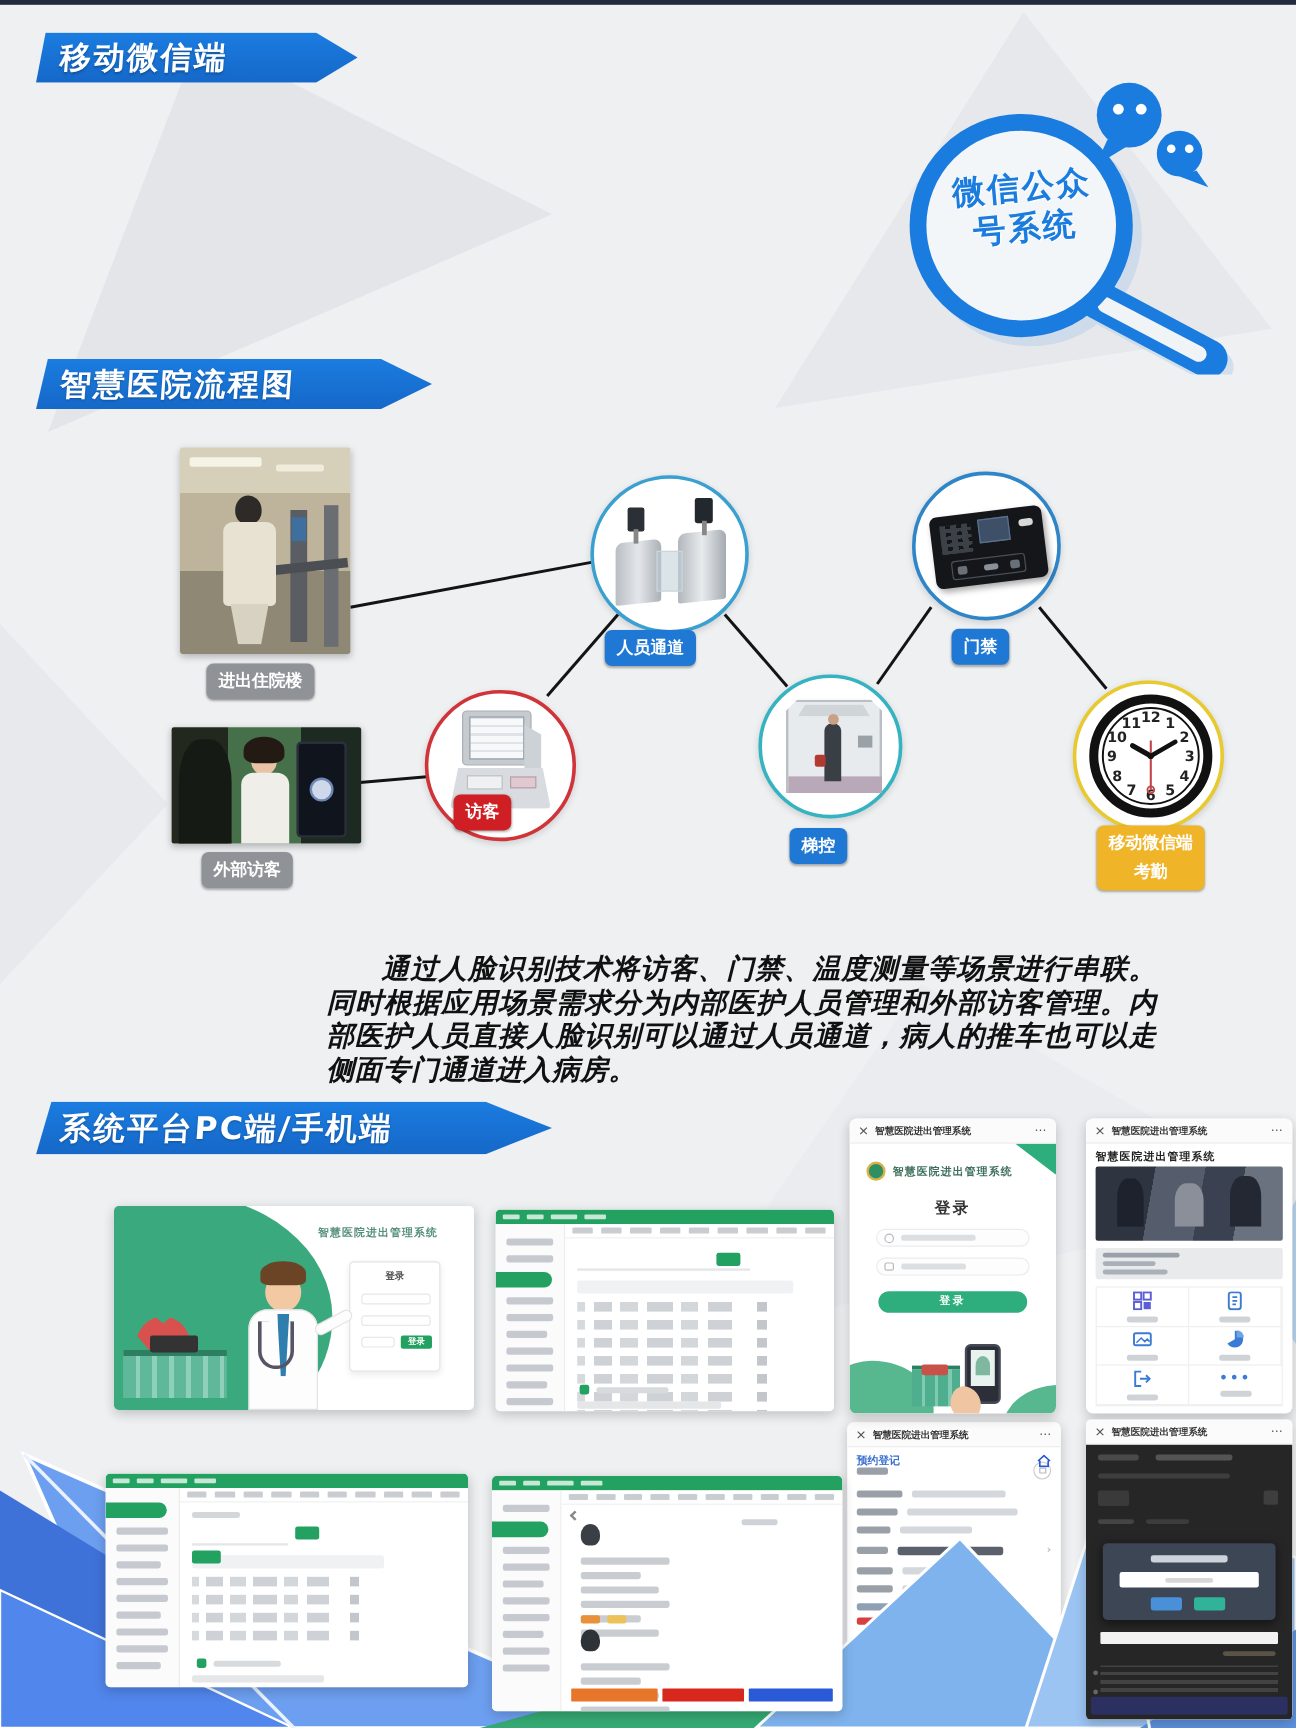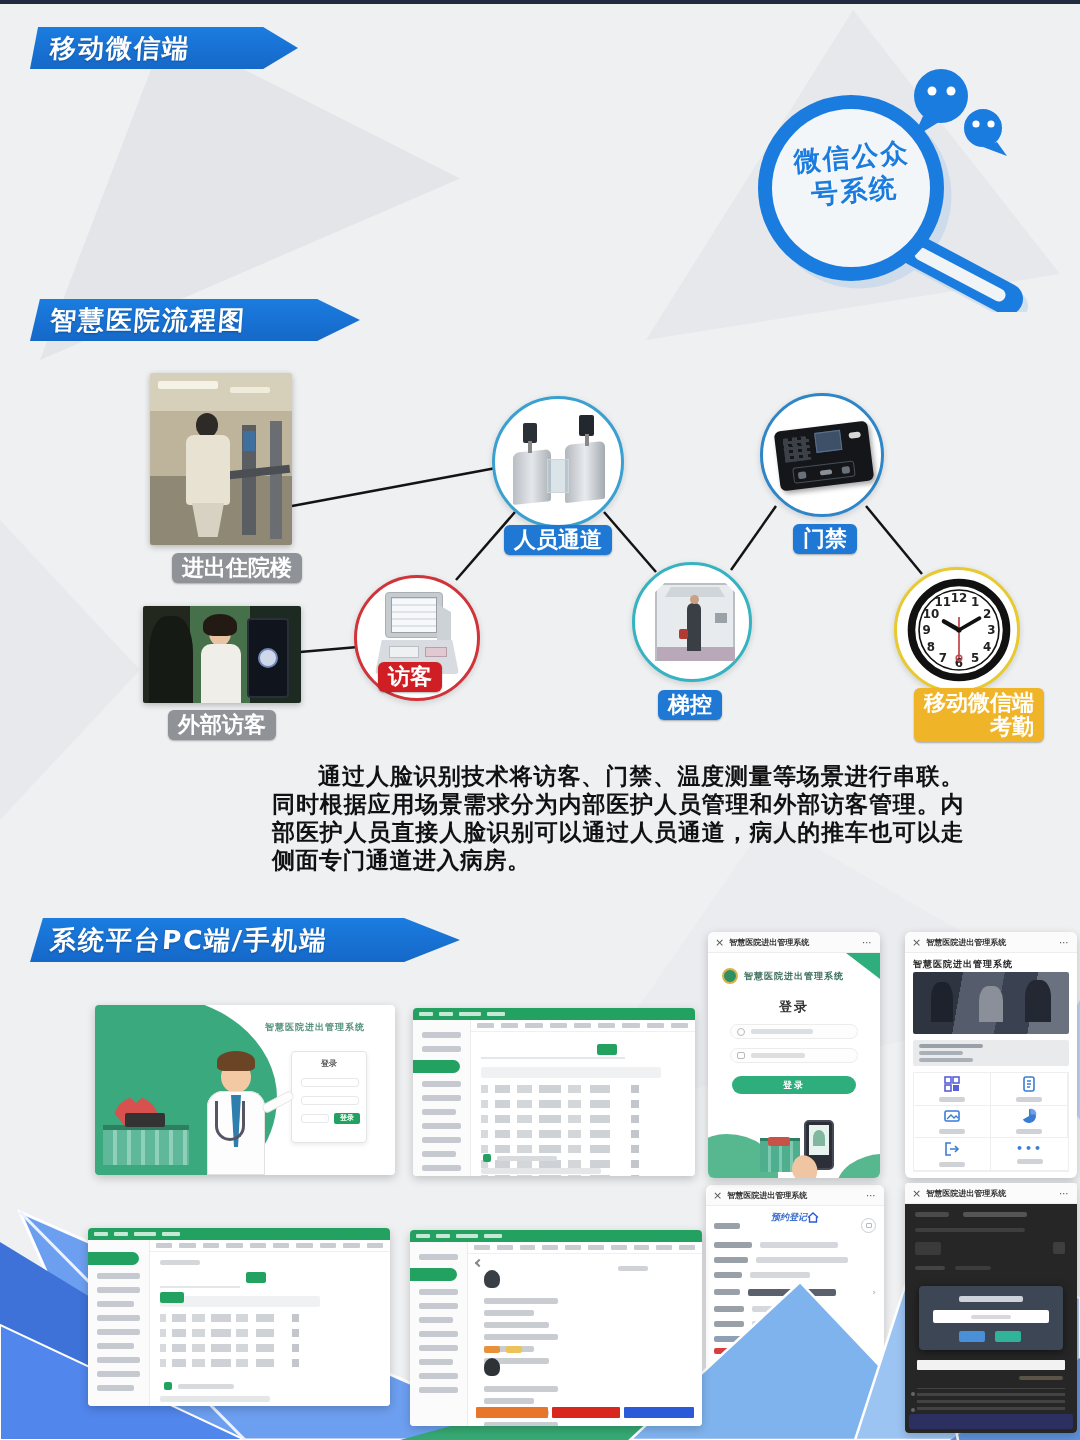--- a/index.html
+++ b/index.html
@@ -8,21 +8,21 @@
   #poster{position:relative;width:1080px;height:1440px;margin:0 auto;background:#eef0f2;overflow:hidden;}
   
   .abs{position:absolute;}
   .banner{position:absolute;height:42px;background:linear-gradient(180deg,var(--banner_blue,#1b7ce0),#1568c8);
           clip-path:polygon(3% 0,87% 0,100% 50%,87% 100%,0 100%);
           display:flex;align-items:center;padding-left:20px;z-index:5;}
   .banner span{color:#fff;font-weight:bold;font-size:26px;letter-spacing:2px;transform:skewX(-4deg);
                text-shadow:0 1px 2px rgba(0,0,0,.25);white-space:nowrap;}
   .para{position:absolute;color:#111;font-weight:bold;font-size:23px;line-height:28px;
         text-align:justify;text-indent:2em;letter-spacing:.5px;z-index:4;}
-  .nlabel{position:absolute;color:#fff;font-weight:bold;font-size:22px;text-align:right;
+  .nlabel{position:absolute;color:#fff;font-weight:bold;font-size:14px;text-align:center;
           border-radius:6px;padding:3px 10px;white-space:nowrap;z-index:6;line-height:24px;}
   .lab-gray{background:#8f9296;box-shadow:0 1px 2px rgba(0,0,0,.3);}
   .lab-blue{background:var(--label_blue,#1f78d4);box-shadow:0 1px 2px rgba(0,0,0,.3);}
   .lab-red{background:var(--label_red,#cf1f24);box-shadow:0 1px 2px rgba(0,0,0,.3);}
   .lab-yellow{background:var(--label_yellow,#f0b429);box-shadow:0 1px 2px rgba(0,0,0,.3);}
   .fcircle{position:absolute;border-radius:50%;background:#fff;z-index:5;}
   
   .shot{position:absolute;background:#fff;box-shadow:0 3px 10px rgba(0,0,0,.2);border-radius:4px;overflow:hidden;z-index:3;}
   .gtop{height:12px;background:var(--admin_green,#23a161);display:flex;align-items:center;}
   .gtop i{display:block;width:14px;height:4px;background:rgba(255,255,255,.75);margin-left:6px;border-radius:1px;}
@@ -206,21 +206,21 @@
       <line x1="50" y1="38" x2="50" y2="76" stroke="#c2454a" stroke-width="1.6"></line>
       <circle cx="50" cy="76" r="2.6" fill="none" stroke="#c2454a" stroke-width="1.4"></circle>
       <circle cx="50" cy="50" r="2.4" fill="#111"></circle>
     </svg>
   </div>
   <div class="nlabel lab-yellow" style="left:914px;top:688px;">
     <div>移动微信端</div>
     <div>考勤</div>
   </div>
 
-  <div class="para" style="left:272px;top:762px;width:692px;">通过人脸识别技术将访客、门禁、温度测量等场景进行串联。同时根据应用场景需求分为内部医护人员管理和外部访客管理。内部医护人员直接人脸识别可以通过人员通道，病人的推车也可以走侧面专门通道进入病房。</div>
+  <div class="para" style="left:272px;top:794px;width:692px;font-style:italic;">通过人脸识别技术将访客、门禁、温度测量等场景进行串联。同时根据应用场景需求分为内部医护人员管理和外部访客管理。内部医护人员直接人脸识别可以通过人员通道，病人的推车也可以走侧面专门通道进入病房。</div>
 
   <div class="banner" style="left:30px;top:918px;width:430px;height:44px;">
     <span>系统平台PC端/手机端</span>
   </div>
 
   <div class="shot" style="left:95px;top:1005px;width:300px;height:170px;">
     <div class="abs" style="left:-34px;top:-10px;width:216px;height:190px;background:#3aa97e;border-radius:0 100% 62% 0 / 0 92% 78% 0;"></div>
     <div class="abs" style="left:150px;top:16px;width:140px;text-align:center;font-size:9px;font-weight:bold;color:#55907c;letter-spacing:1px;">智慧医院进出管理系统</div>
     <div class="abs" style="left:196px;top:46px;width:76px;height:92px;background:#fff;border:1px solid #e2e4e6;border-radius:4px;box-shadow:0 2px 5px rgba(0,0,0,.08);">
       <div style="text-align:center;font-size:8px;font-weight:bold;color:#555;margin-top:6px;">登录</div>
@@ -504,21 +504,21 @@
       <div class="abs" style="left:156px;bottom:8px;width:70px;height:11px;background:#2a5ad8;border-radius:1px;"></div>
     </div>
   </div>
 
   <div class="shot" style="left:706px;top:1185px;width:178px;height:252px;border-radius:6px;z-index:1;">
     <div class="phead">
       <span class="phx">×</span>
       <span class="pht">智慧医院进出管理系统</span>
       <span class="phm">⋯</span>
     </div>
-    <div class="abs" style="left:8px;top:26px;right:8px;display:flex;align-items:center;justify-content:center;font-style:italic;">
+    <div class="abs" style="left:8px;top:26px;right:8px;display:flex;align-items:center;justify-content:space-between;">
       <span style="font-size:9px;font-weight:bold;color:#3a6fd0;">预约登记</span>
       <svg width="12" height="11" viewBox="0 0 12 11">
           <path d="M1,5.5 L6,1 L11,5.5 M2.5,5 L2.5,10 L9.5,10 L9.5,5" fill="none" stroke="#2a5ad8" stroke-width="1.4"></path>
         </svg>
     </div>
     <div class="formrow" style="justify-content:space-between;margin-top:12px;">
       <span class="flab" style="width:26px;"></span>
       <span style="width:15px;height:15px;border:1.5px solid #c9cdd2;border-radius:50%;display:flex;align-items:center;justify-content:center;">
           <i style="display:block;width:6px;height:5px;border:1.2px solid #b5bac0;border-radius:1px;"></i>
         </span>

